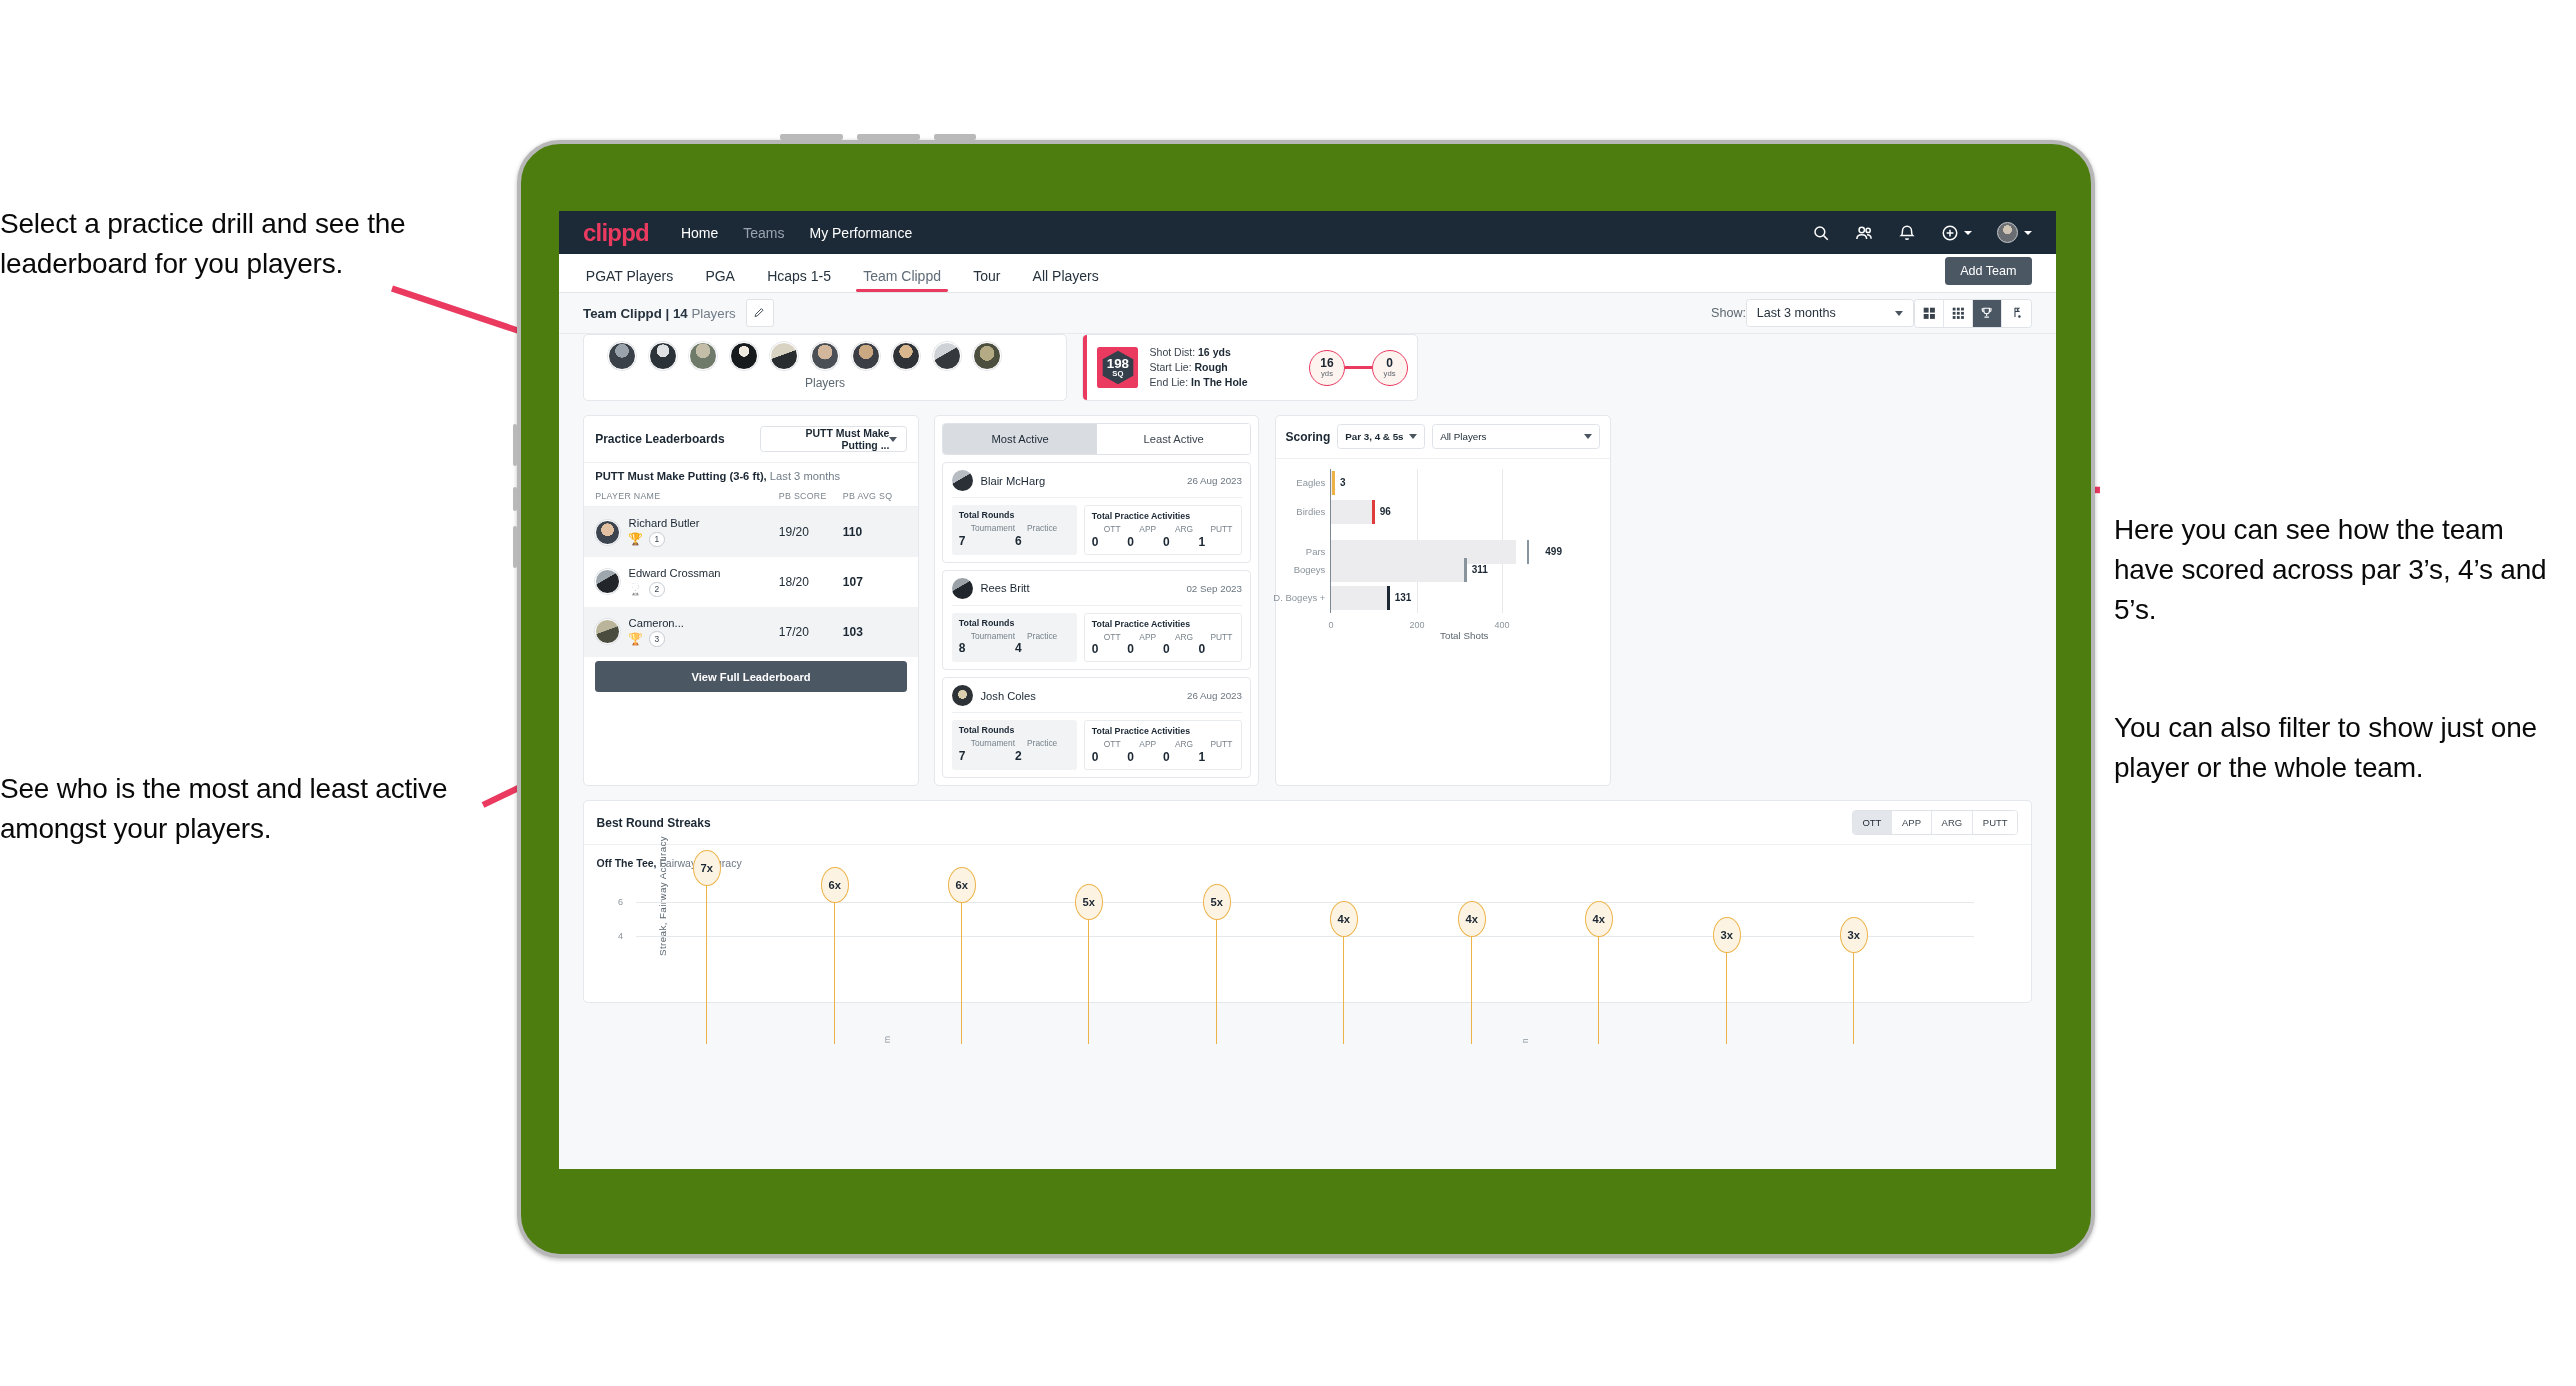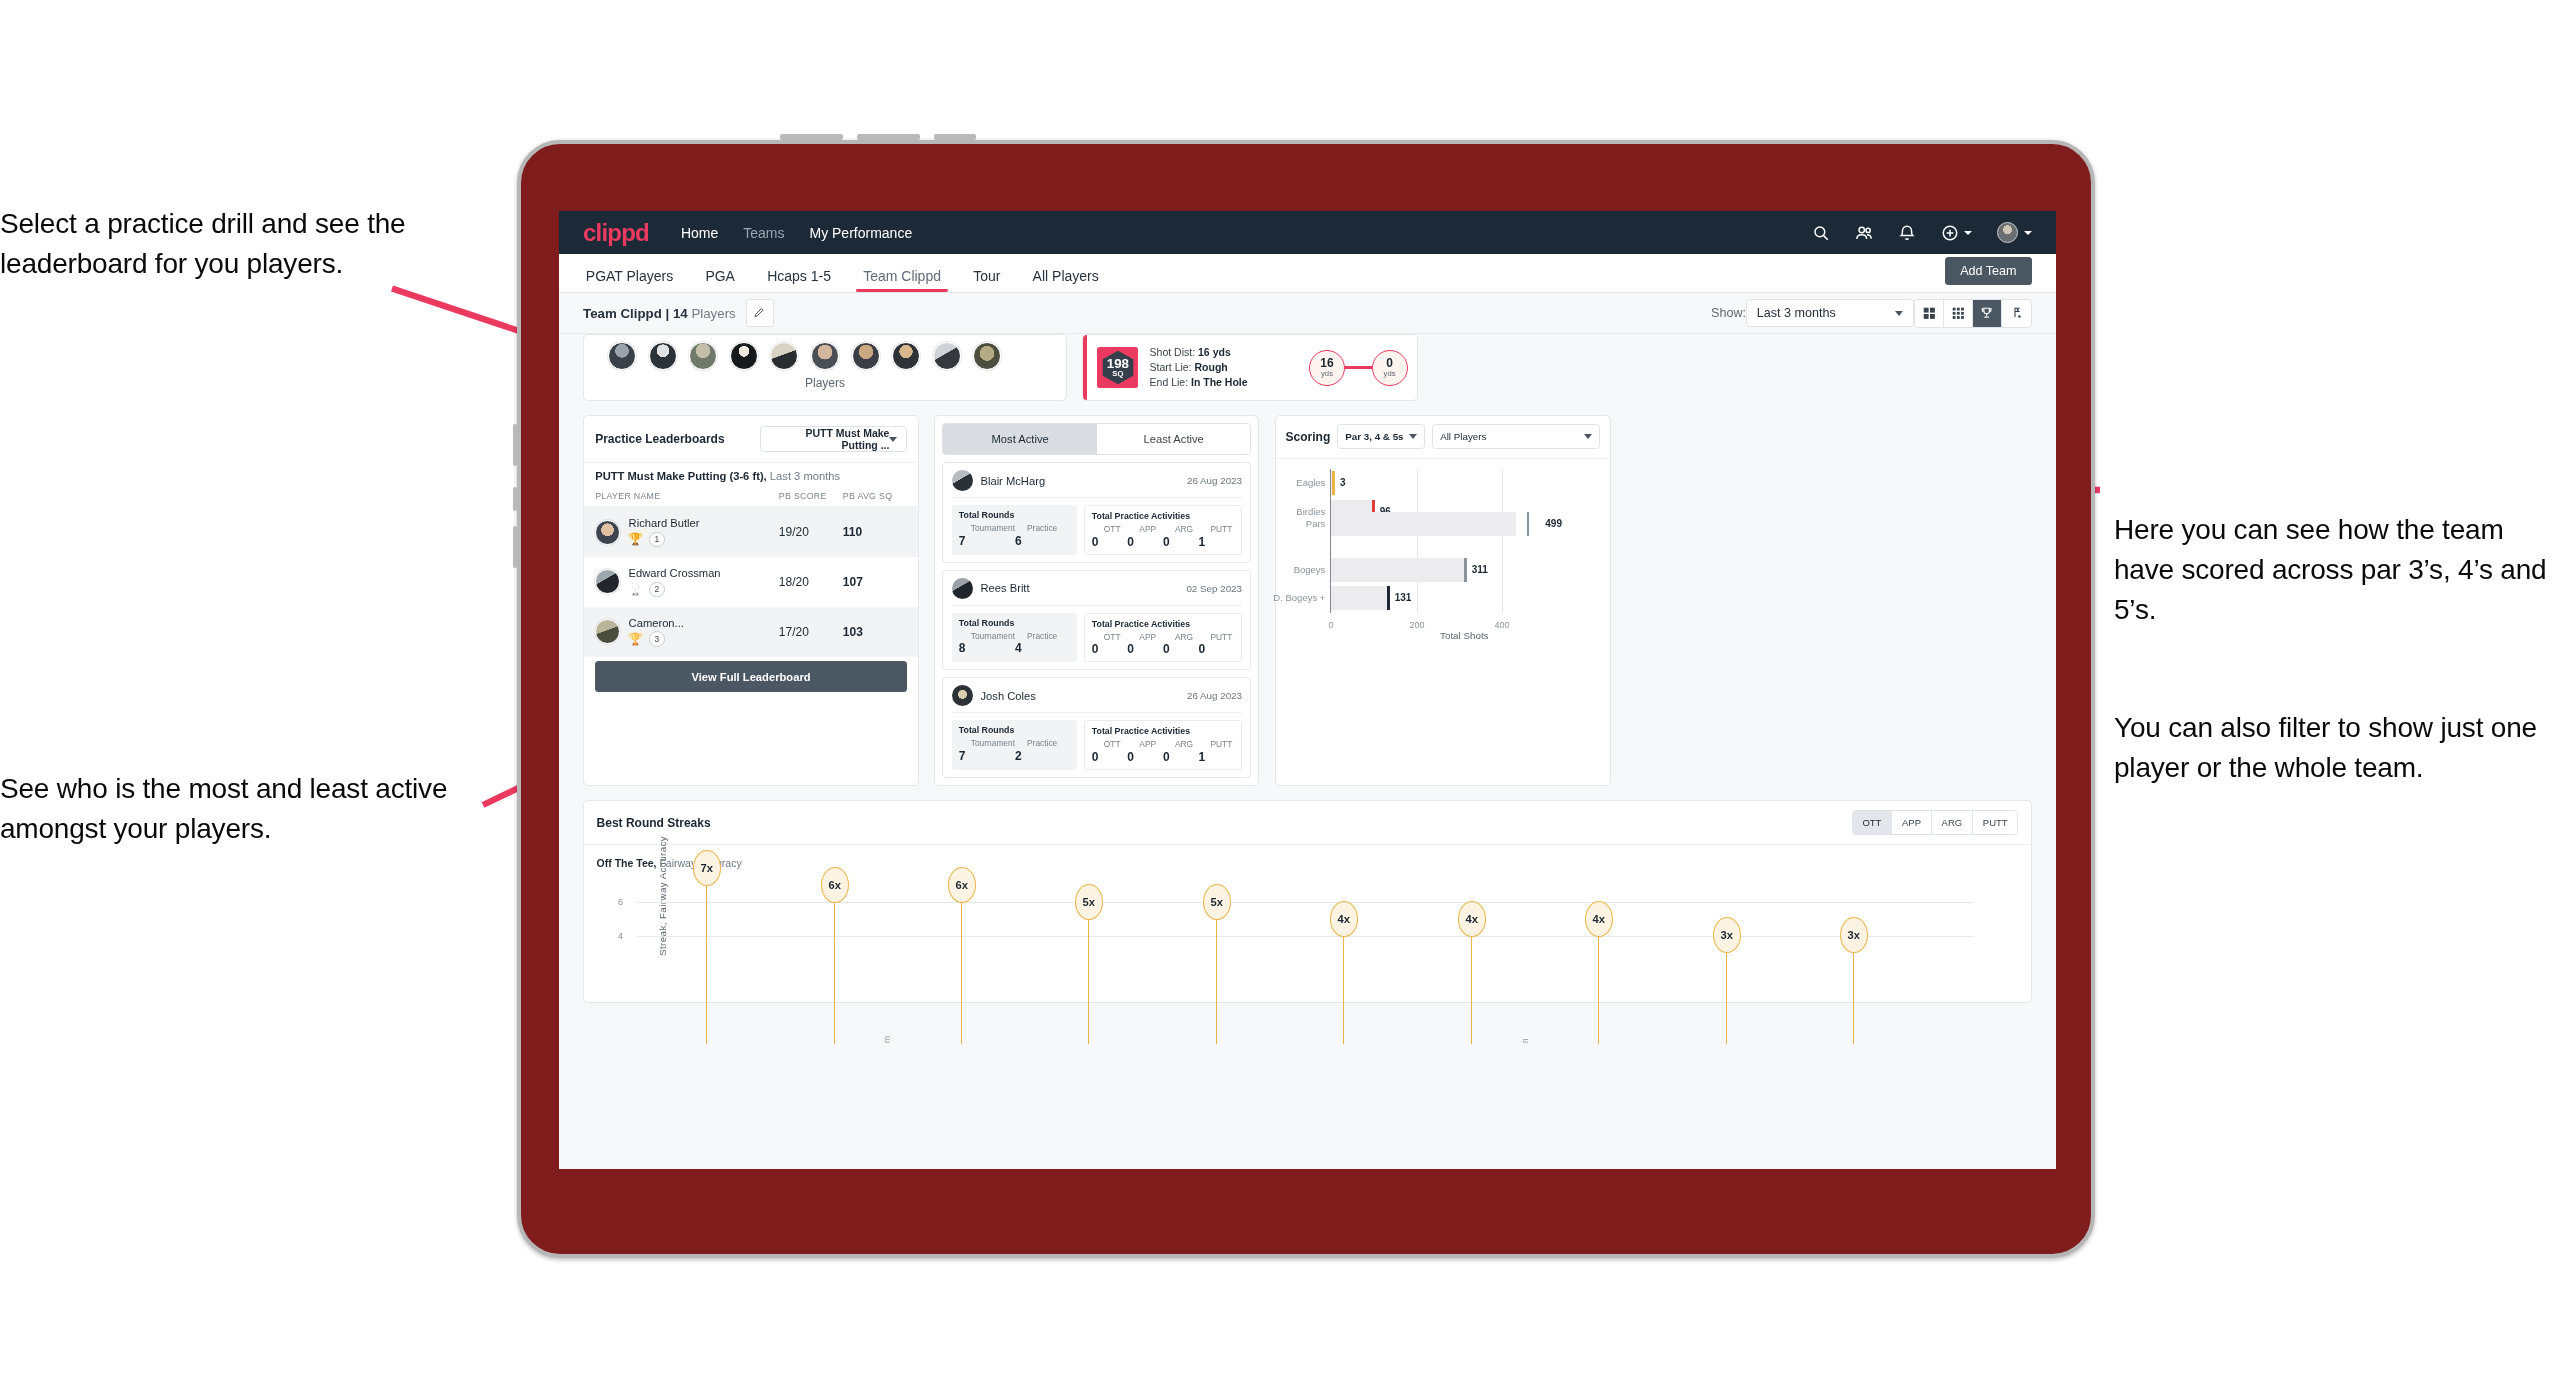--- a/index.html
+++ b/index.html
@@ -24,21 +24,21 @@
   #anno-2 { left: 0px;   top: 769px; width: 504px; }
   #anno-3 { left: 2114px; top: 510px;  width: 448px; }
   #anno-4 { left: 2114px; top: 708px; width: 448px; }
 
   .arrow-svg { position: absolute; left:0; top:0; width:2576px; height:1386px; pointer-events:none; }
 
   
   .tablet {
     position: absolute; left: 517px; top: 140px;
     width: 1578px; height: 1118px;
-    background: #7f1d1d;
+    background: #4d7c0f;
     border-radius: 43px;
     border: 4.9px solid #b7b7b7;
     box-shadow: 0 1.4px 4.2px rgba(0,0,0,.25);
   }
   .tablet-btn { position:absolute; background:#b9b9b9; height:5.6px; border-radius:2.1px; top:-9.8px; }
   .btn-a { left: 259px; width: 63px; }
   .btn-b { left: 336px; width: 63px; }
   .btn-c { left: 413px; width: 42px; }
   .side-btn { position:absolute; left:-8.4px; background:#b9b9b9; width:4.2px; border-radius:2.1px; }
   .sb1 { top: 280px; height: 42px; }
@@ -677,21 +677,21 @@
                     <div class="sbar" style="width: 1.4px;"></div>
                     <div class="sbar-cap" style="background: rgb(237, 179, 73);"></div>
                     <div class="sbar-val">3</div>
                   </div>
                   <div class="sbar-row" style="top: 31px; width: 231px;">
                     <div class="sbar-lbl">Birdies</div>
                     <div class="sbar" style="width: 41px;"></div>
                     <div class="sbar-cap" style="background: rgb(224, 60, 60);"></div>
                     <div class="sbar-val">96</div>
                   </div>
-                  <div class="sbar-row" style="top: 43px; width: 231px; gap: 11px;">
+                  <div class="sbar-row" style="top: 71px; width: 231px; gap: 11px;">
                     <div class="sbar-lbl">Pars</div>
                     <div class="sbar" style="width: 213px;"></div>
                     <div class="sbar-cap" style="background: rgb(138, 148, 156);"></div>
                     <div class="sbar-val">499</div>
                   </div>
                   <div class="sbar-row" style="top: 89px; width: 231px;">
                     <div class="sbar-lbl">Bogeys</div>
                     <div class="sbar" style="width: 133px;"></div>
                     <div class="sbar-cap" style="background: rgb(138, 148, 156);"></div>
                     <div class="sbar-val">311</div>

